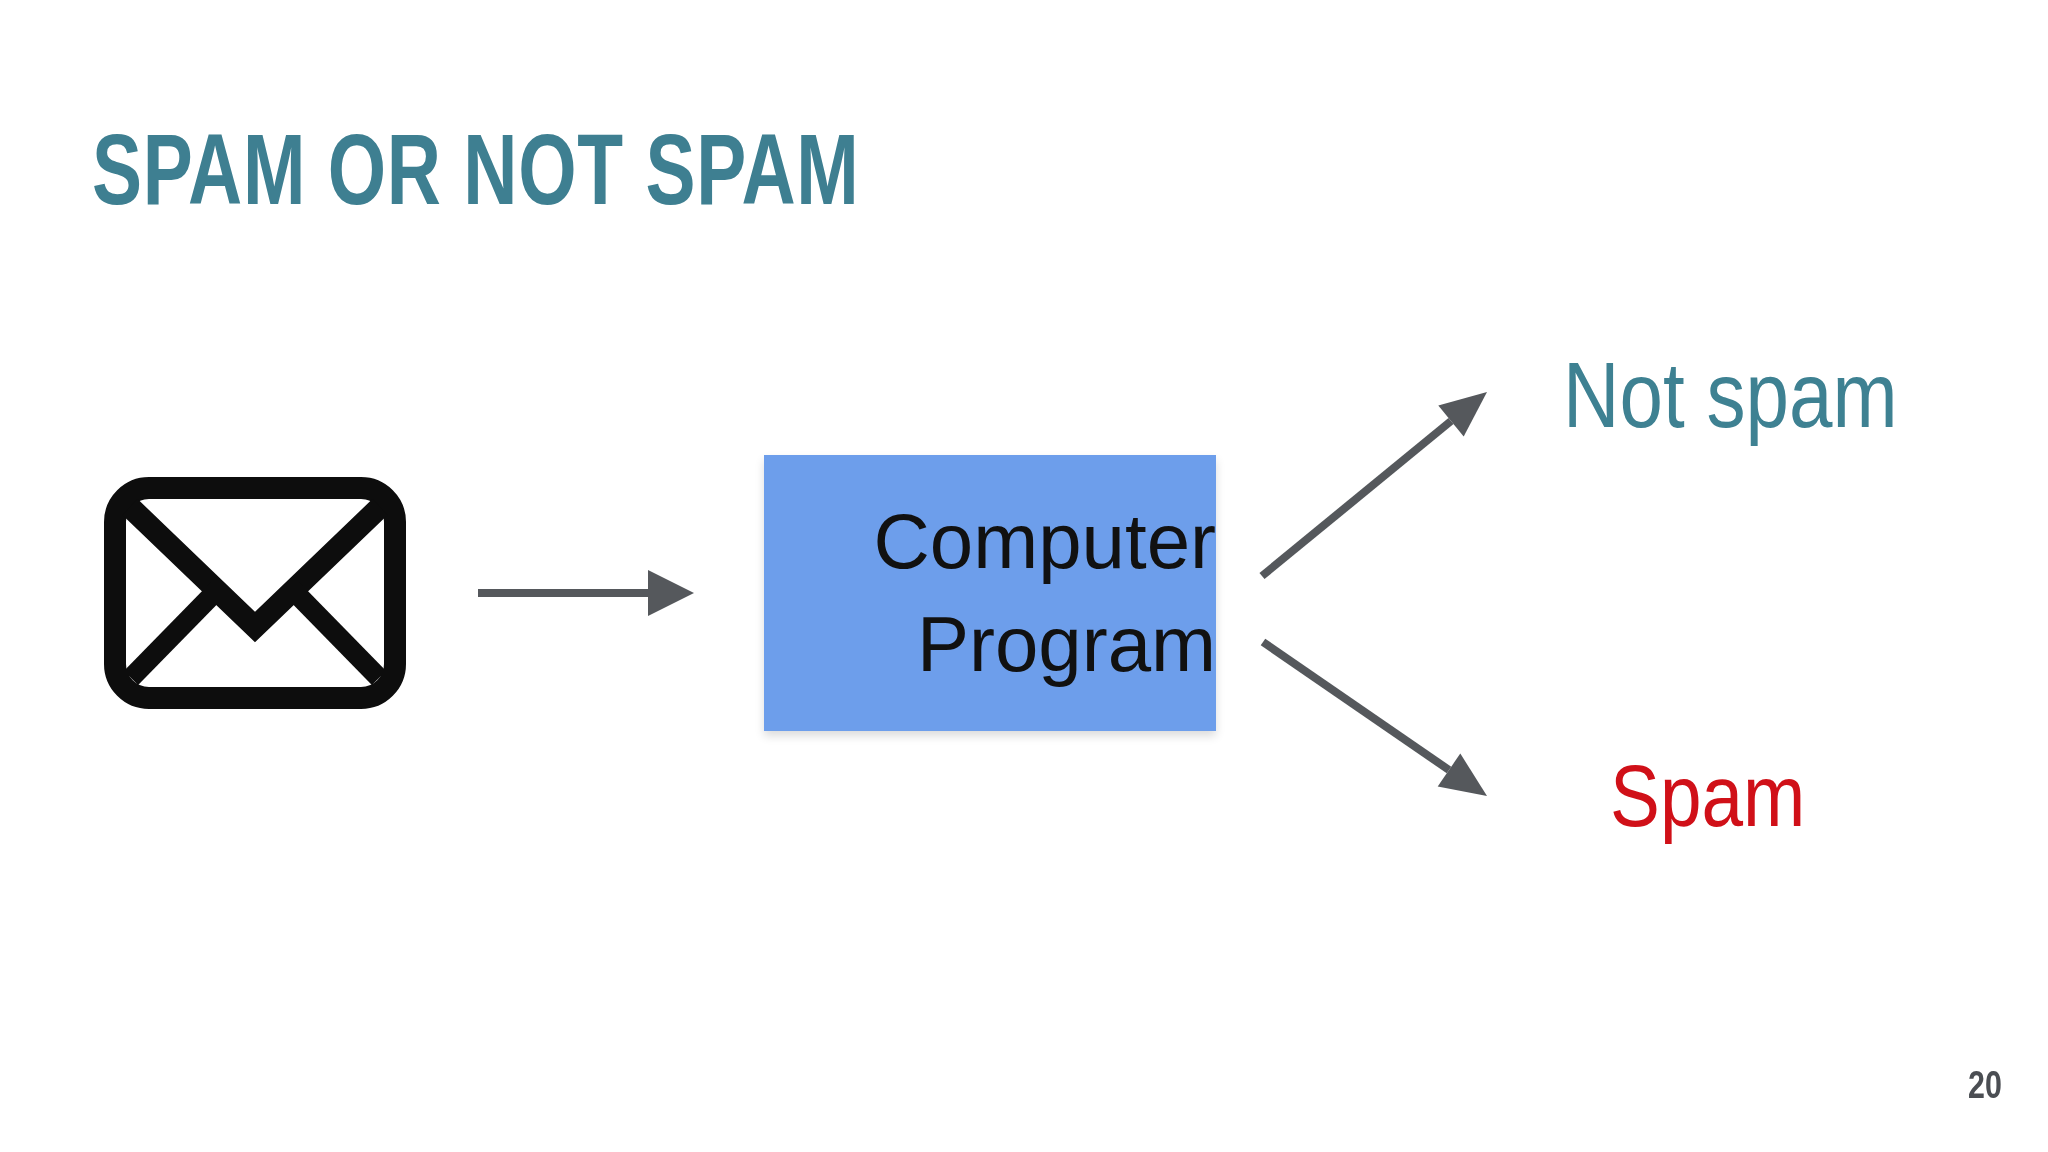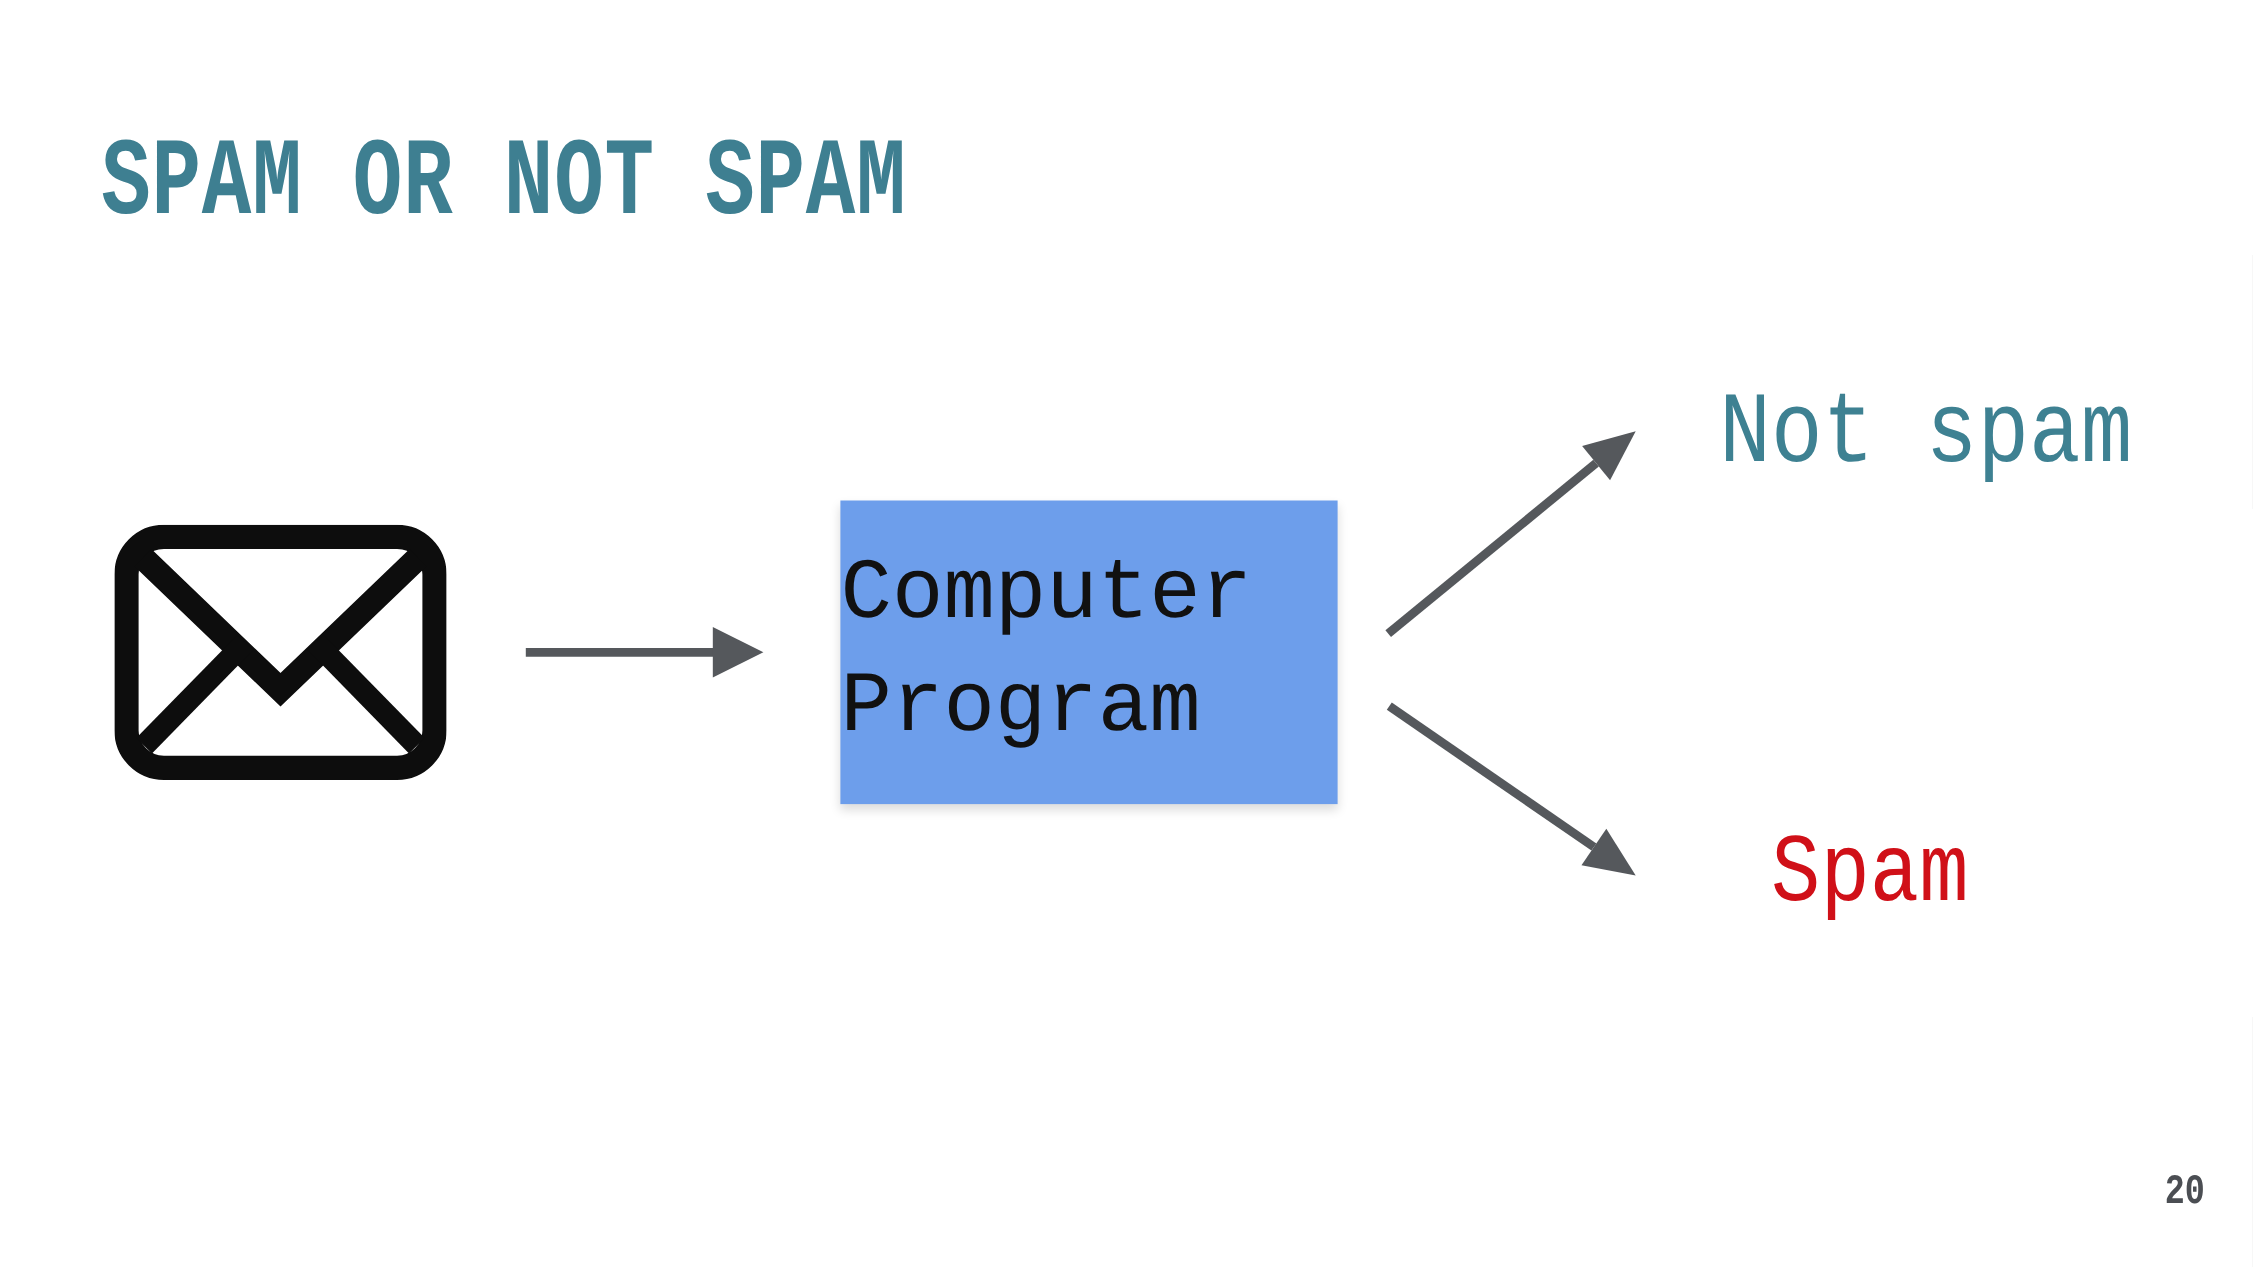--- a/index.html
+++ b/index.html
@@ -7,21 +7,20 @@
     padding: 0;
     background: #e8e8e8;
     font-family: "Liberation Sans", "DejaVu Sans", sans-serif;
   }
   .slide {
     position: relative;
     width: 2048px;
     height: 1152px;
     background: var(--background, #ffffff);
     overflow: hidden;
-    font-family: Liberation Mono, monospace;
   }
   .title {
     position: absolute;
     left: 92px;
     top: 119px;
     margin: 0;
     font-size: 100px;
     font-weight: 700;
     line-height: 1;
     letter-spacing: 1px;
@@ -61,21 +60,21 @@
     position: absolute;
     left: 764px;
     top: 455px;
     width: 452px;
     height: 276px;
     background: var(--process-blue, #6d9eeb);
     box-shadow: 0 5px 9px rgba(0, 0, 0, 0.14);
     display: flex;
     align-items: center;
     justify-content: center;
-    text-align: left;
+    text-align: right;
   }
   .process-box .process-label {
     font-size: 78px;
     font-weight: 300;
     line-height: 1.32;
     color: var(--process-text, #111111);
     width: 100%;
   }
   .out-label {
     position: absolute;

